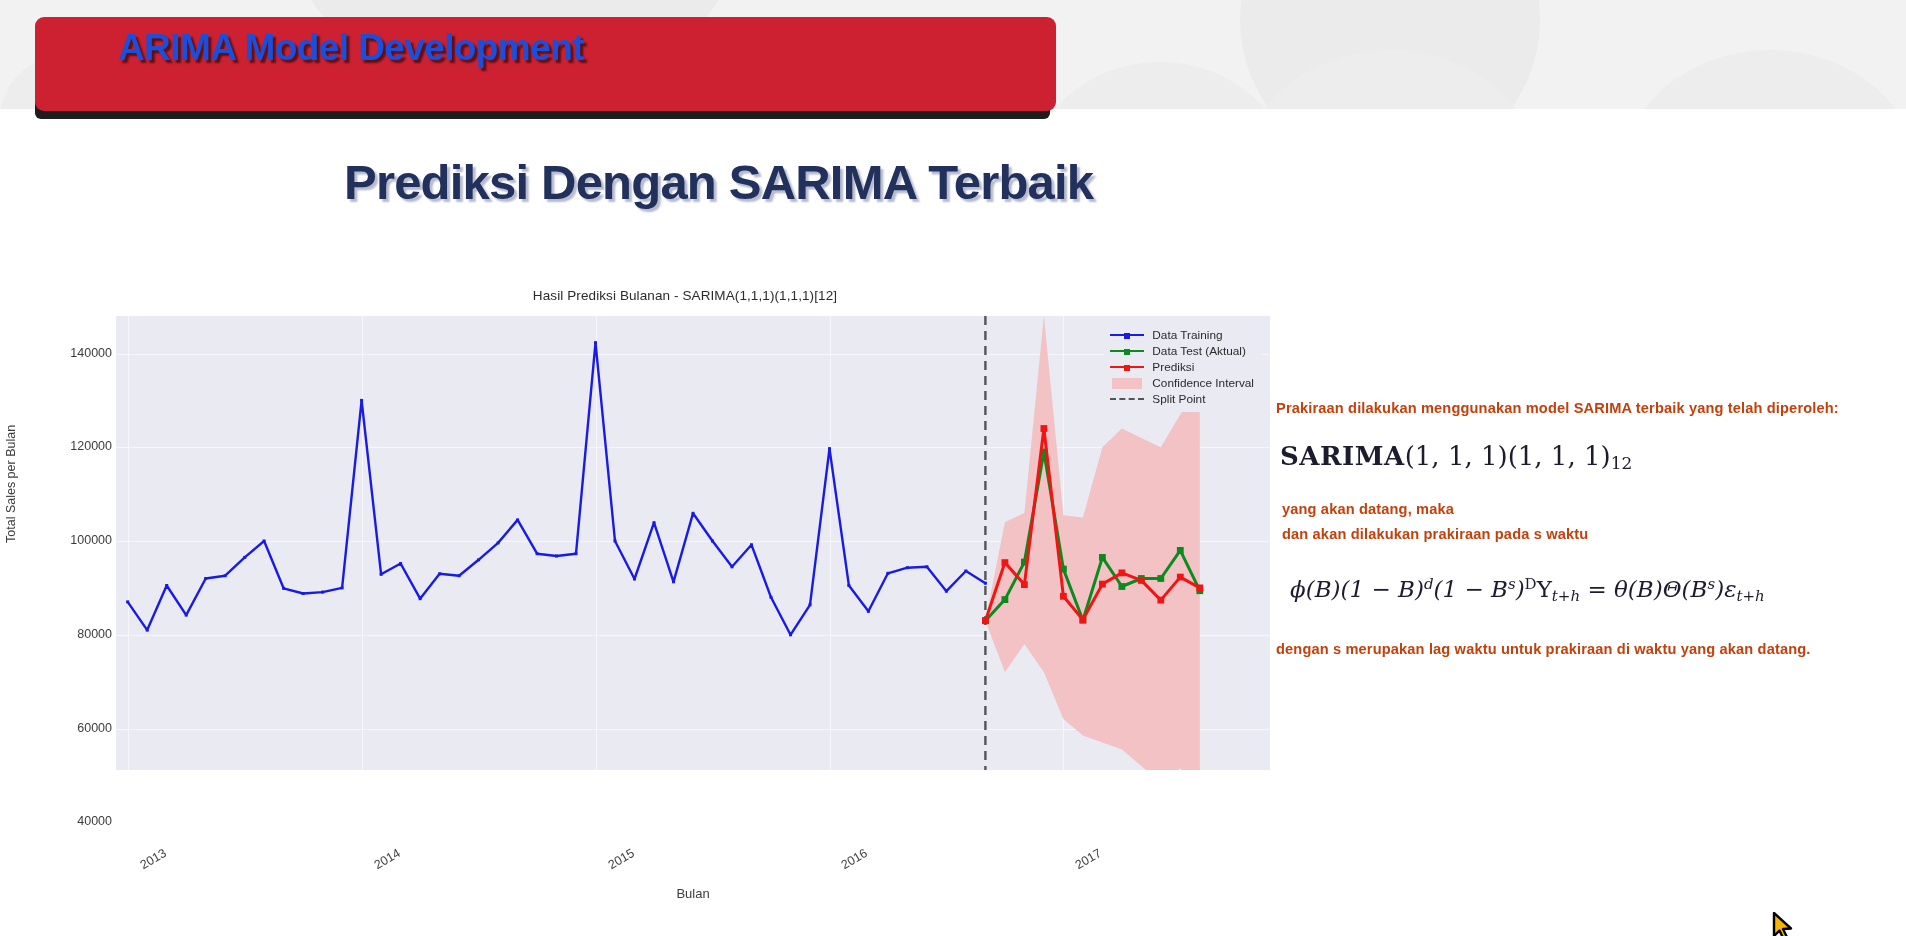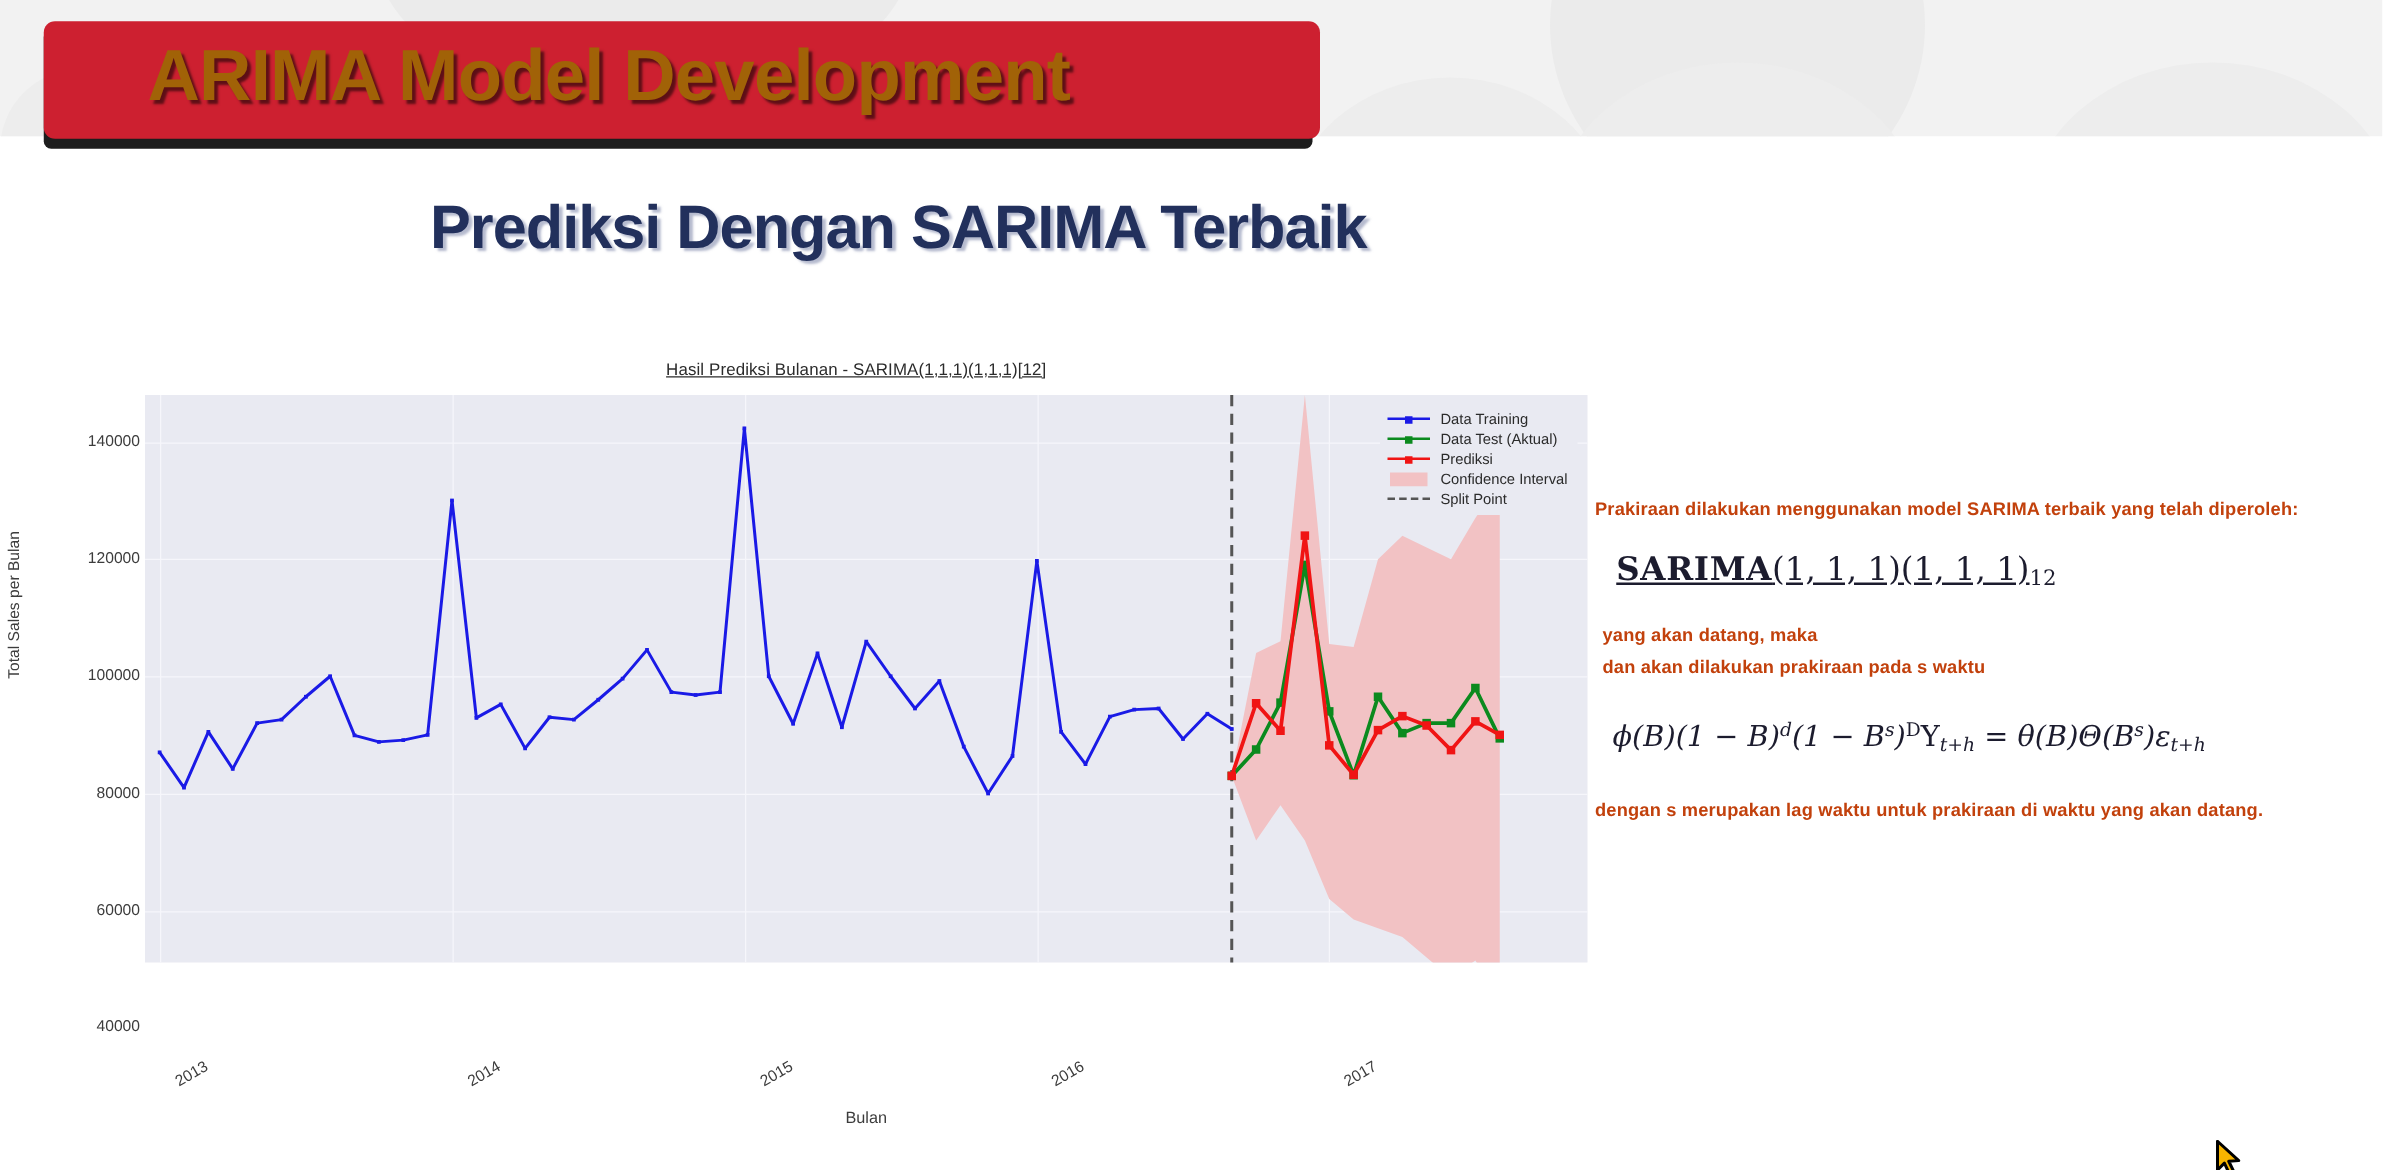--- a/index.html
+++ b/index.html
@@ -33,21 +33,21 @@
   #banner-shadow {
     position: absolute; left: 35px; top: 24px; width: 1015px; height: 95px;
     background: #1d1d1d; border-radius: 6px;
   }
   #banner {
     position: absolute; left: 35px; top: 17px; width: 1021px; height: 94px;
     background: #cd2030; border-radius: 9px;
   }
   #banner-title {
     position: absolute; left: 118px; top: 27px;
-    font-size: 58px; font-weight: bold; color: #a16207;
+    font-size: 37px; font-weight: bold; color: #1d4ed8;
     letter-spacing: -0.6px;
     text-shadow: 3px 3px 2px rgba(0,0,0,0.55);
     white-space: nowrap;
   }
 
   
   #subtitle {
     position: absolute; left: 344px; top: 154px;
     font-size: 49px; font-weight: bold; color: #22305c;
     letter-spacing: -0.8px; white-space: nowrap;
@@ -56,21 +56,20 @@
 
   
   #figure {
     position: absolute; left: 100px; top: 288px; width: 1170px; height: 610px;
     background: #ffffff;
   }
   #chart-title {
     position: absolute; left: 0; top: 0; width: 1170px;
     text-align: center; font-size: 13.5px; color: #2b2b2b;
     letter-spacing: 0.1px;
-    text-decoration: underline;
   }
   #plot {
     position: absolute; left: 16px; top: 28px; width: 1154px; height: 454px;
     background: #e9eaf2; overflow: hidden;
   }
   .gridline-h {
     position: absolute; left: 0; width: 100%; height: 1px;
     background: #f6f6fb;
   }
   .gridline-v {
@@ -136,21 +135,21 @@
   #sidetext { position: absolute; left: 1276px; top: 396px; width: 628px; }
   .para {
     font-size: 14.6px; font-weight: bold; color: #c2410c;
     line-height: 25px; text-align: justify; letter-spacing: 0.15px;
   }
   .para.nojust { text-align: left; }
   .formula {
     font-family: "DejaVu Serif", serif; color: #1c1c2e;
     white-space: nowrap;
   }
-  #formula1 { margin-top: 20px; margin-left: 17px; font-size: 26px; text-decoration: underline; }
+  #formula1 { margin-top: 20px; margin-left: 4px; font-size: 26px; }
   #formula1 .bf { font-weight: bold; letter-spacing: 0.5px; }
   #formula1 .sub { font-size: 17px; vertical-align: -0.22em; }
   #para2 { margin-top: 24px; margin-left: 6px; }
   #formula2 {
     margin-top: 28px; margin-left: 14px; font-size: 23px; font-style: italic;
   }
   #formula2 .sup { font-size: 15px; vertical-align: 0.52em; font-style: italic; }
   #formula2 .sub { font-size: 15px; vertical-align: -0.28em; }
   #formula2 .up { font-style: normal; }
   #para3 { margin-top: 32px; }

